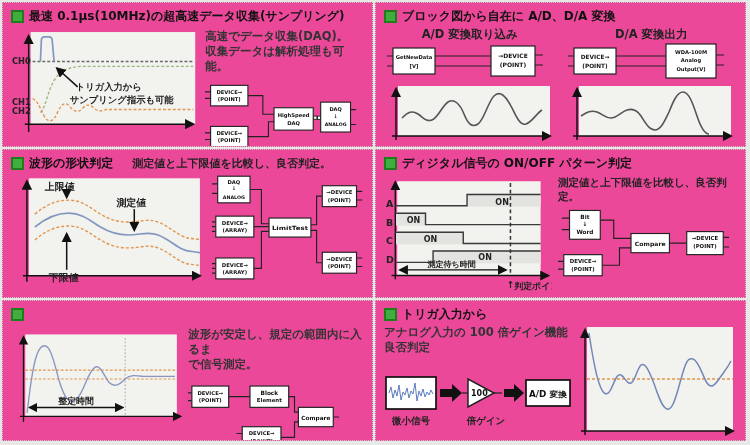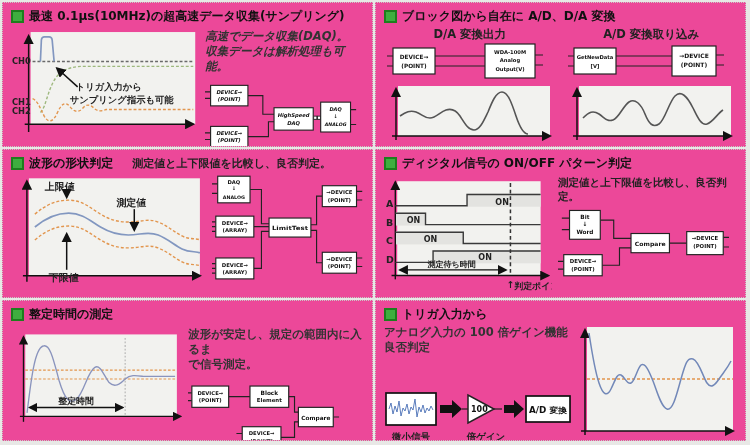--- a/index.html
+++ b/index.html
@@ -76,21 +76,21 @@
         <path class="bluew" d="M30,34 L31,12 Q31.5,9 34,9 L39,9 Q41.5,9 42,12 L44,34"></path>
         <path class="dashgreen" d="M30,86 C36,82 38,56 50,46 C58,40 66,39 76,39 L186,39"></path>
         <path class="dashorange" d="M22,72 C27,74 29,80 34,90 C38,97 43,96 47,87 C51,78 55,74 60,80 C64,85 68,87 73,82 C77,77 81,78 85,82 C88,85 93,85 97,83 L186,83"></path>
         <text x="1" y="37" font-size="8.5" class="jp">CH0</text>
         <text x="1" y="78" font-size="8.5" class="jp">CH1</text>
         <text x="1" y="88" font-size="8.5" class="jp">CH2</text>
         <path class="ann" d="M68,60 L47,41" marker-end="url(#arr)"></path>
         <text x="66" y="63" font-size="9.5" class="jp">トリガ入力から</text>
         <text x="60" y="76" font-size="9.5" class="jp">サンプリング指示も可能</text>
       </svg>
-      <div class="col" style="padding-top:2px;gap:8px;font-style:italic;">
+      <div class="col" style="padding-top:2px;gap:8px;">
         <div class="desc">
           <span>高速でデータ収集(DAQ)。</span><br>
           <span>収集データは解析処理も可能。</span>
         </div>
         <svg width="153" height="70" viewBox="0 0 164 74">
           <path class="wire" d="M0,9 H6 M0,16 H6 M0,53 H6 M0,60 H6"></path>
           <path class="wire" d="M46,13 L62,13 L62,33 L74,33 M46,57 L68,57 L68,41 L74,41 M116,38 L124,38 M156,28 H162 M156,44 H162"></path>
           <g>
             <rect class="blk" x="6" y="2" width="40" height="22"></rect>
             <text class="bt" x="26" y="11" font-size="5.6">DEVICE→</text>
@@ -119,62 +119,62 @@
     </div>
   </section>
 
   <section class="panel">
     <div class="titlerow">
       <span class="bullet"></span>
       <span class="ptitle">ブロック図から自在に A/D、D/A 変換</span>
     </div>
     <div class="p2cols">
       <div class="p2col">
+        <div class="sublabel">A/D 変換取り込み</div>
+        <svg width="170" height="42" viewBox="0 0 170 42">
+          <path class="wire" d="M2,14 H8 M2,24 H8 M50,14 H106 M50,24 H106 M150,13 H158 M150,23 H158"></path>
+          <g>
+            <rect class="blk" x="8" y="6" width="42" height="26"></rect>
+            <text class="bt" x="29" y="17" font-size="5.2">GetNewData</text>
+            <text class="bt" x="29" y="26" font-size="5.2">[V]</text>
+          </g>
+          <g>
+            <rect class="blk" x="106" y="4" width="44" height="30"></rect>
+            <text class="bt" x="128" y="16" font-size="6">→DEVICE</text>
+            <text class="bt" x="128" y="25" font-size="6">(POINT)</text>
+          </g>
+        </svg>
+        <svg width="168" height="58" viewBox="0 0 168 58">
+          <rect class="plotbg" x="12" y="2" width="152" height="50"></rect>
+          <path class="axis" d="M6,52 H164" marker-end="url(#arr)"></path>
+          <path class="axis" d="M10,56 V5" marker-end="url(#arr)"></path>
+          <path class="grayw" d="M16,34 C22,28 26,26 32,30 C38,34 40,38 46,36 C52,34 56,22 62,18 C68,14 74,20 78,30 C82,40 86,44 92,40 C98,36 102,18 108,12 C114,6 120,12 126,24 C130,32 134,42 140,40 C146,38 150,30 156,26"></path>
+        </svg>
+      </div>
+      <div class="p2col">
         <div class="sublabel">D/A 変換出力</div>
         <svg width="170" height="42" viewBox="0 0 170 42">
           <path class="wire" d="M2,14 H8 M2,24 H8 M50,14 H100 M50,24 H100 M150,13 H158 M150,23 H158"></path>
           <g>
             <rect class="blk" x="8" y="6" width="42" height="26"></rect>
             <text class="bt" x="29" y="17" font-size="5.8">DEVICE→</text>
             <text class="bt" x="29" y="26" font-size="5.8">(POINT)</text>
           </g>
           <g>
             <rect class="blk" x="100" y="2" width="50" height="34"></rect>
             <text class="bt" x="125" y="12" font-size="5.2">WDA-100M</text>
             <text class="bt" x="125" y="20" font-size="5.2">Analog</text>
             <text class="bt" x="125" y="29" font-size="5.2">Output(V)</text>
           </g>
         </svg>
         <svg width="168" height="58" viewBox="0 0 168 58">
           <rect class="plotbg" x="12" y="2" width="152" height="50"></rect>
           <path class="axis" d="M6,52 H164" marker-end="url(#arr)"></path>
           <path class="axis" d="M10,56 V5" marker-end="url(#arr)"></path>
           <path class="grayw" d="M14,32 C20,28 24,26 30,28 C36,30 38,34 44,34 C50,34 54,28 60,26 C66,24 70,26 74,32 C78,38 82,46 88,46 C94,46 98,36 102,28 C106,18 110,8 116,8 C122,8 126,20 130,32 C134,44 138,50 142,50"></path>
-        </svg>
-      </div>
-      <div class="p2col">
-        <div class="sublabel">A/D 変換取り込み</div>
-        <svg width="170" height="42" viewBox="0 0 170 42">
-          <path class="wire" d="M2,14 H8 M2,24 H8 M50,14 H106 M50,24 H106 M150,13 H158 M150,23 H158"></path>
-          <g>
-            <rect class="blk" x="8" y="6" width="42" height="26"></rect>
-            <text class="bt" x="29" y="17" font-size="5.2">GetNewData</text>
-            <text class="bt" x="29" y="26" font-size="5.2">[V]</text>
-          </g>
-          <g>
-            <rect class="blk" x="106" y="4" width="44" height="30"></rect>
-            <text class="bt" x="128" y="16" font-size="6">→DEVICE</text>
-            <text class="bt" x="128" y="25" font-size="6">(POINT)</text>
-          </g>
-        </svg>
-        <svg width="168" height="58" viewBox="0 0 168 58">
-          <rect class="plotbg" x="12" y="2" width="152" height="50"></rect>
-          <path class="axis" d="M6,52 H164" marker-end="url(#arr)"></path>
-          <path class="axis" d="M10,56 V5" marker-end="url(#arr)"></path>
-          <path class="grayw" d="M16,34 C22,28 26,26 32,30 C38,34 40,38 46,36 C52,34 56,22 62,18 C68,14 74,20 78,30 C82,40 86,44 92,40 C98,36 102,18 108,12 C114,6 120,12 126,24 C130,32 134,42 140,40 C146,38 150,30 156,26"></path>
         </svg>
       </div>
     </div>
   </section>
 
   <section class="panel">
     <div class="titlerow">
       <span class="bullet"></span>
       <span class="ptitle">波形の形状判定</span>
       <span class="tdesc">測定値と上下限値を比較し、良否判定。</span>
@@ -289,21 +289,20 @@
             <text class="bt" x="153" y="41" font-size="5.6">(POINT)</text>
           </g>
         </svg>
       </div>
     </div>
   </section>
 
   <section class="panel">
     <div class="titlerow">
       <span class="bullet"></span>
-      <span class="ptitle">整定時間の測定</span>
     </div>
     <div class="body">
       <svg width="192" height="108" viewBox="0 0 192 108">
         <rect class="plotbg" x="16" y="4" width="170" height="92"></rect>
         <path class="axis" d="M10,96 H190" marker-end="url(#arr)"></path>
         <path class="axis" d="M14,102 V7" marker-end="url(#arr)"></path>
         <path class="dashorange" d="M16,44 H186"></path>
         <path class="dashorange" d="M16,54 H186"></path>
         <path d="M128,8 V96" stroke="#b0b0b0" stroke-width="1.2" stroke-dasharray="2 2" fill="none"></path>
         <path class="bluew2" d="M18,92 C22,60 26,20 36,17 C44,14 48,34 54,56 C60,76 66,84 74,76 C82,68 86,46 94,41 C100,37 104,50 110,58 C116,64 122,60 128,54 C134,49 140,50 148,51 L184,51"></path>
@@ -342,21 +341,21 @@
     </div>
   </section>
 
   <section class="panel">
     <div class="titlerow">
       <span class="bullet"></span>
       <span class="ptitle">トリガ入力から</span>
     </div>
     <div class="body">
       <div class="col" style="width:187px;flex:0 0 auto;">
-        <div class="desc" style="margin-bottom:28px;">
+        <div class="desc" style="margin-bottom:12px;">
           <span>アナログ入力の 100 倍ゲイン機能</span><br>
           <span>良否判定</span>
         </div>
         <svg width="187" height="64" viewBox="0 0 187 64">
           <g>
             <rect class="blk2" x="2" y="10" width="50" height="32"></rect>
             <path d="M5,26 L7,20 L9,31 L11,23 L13,29 L15,18 L17,33 L19,25 L21,28 L23,21 L25,31 L27,24 L29,27 L31,16 L33,34 L35,24 L37,29 L39,22 L41,30 L43,25 L45,28 L47,23 L49,27" stroke="#4a6fb5" stroke-width="0.9" fill="none"></path>
           </g>
           <text x="27" y="57" font-size="9.5" class="jp" text-anchor="middle">微小信号</text>
           <polygon class="fillarrow" points="56,22 68,22 68,17 78,26 68,35 68,30 56,30"></polygon>

